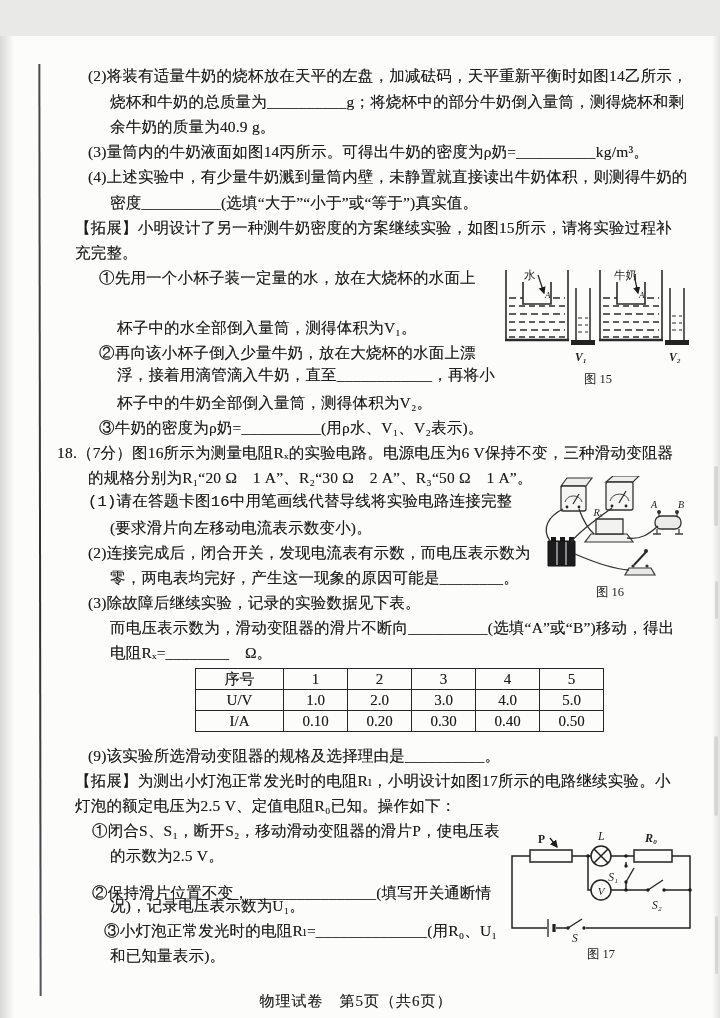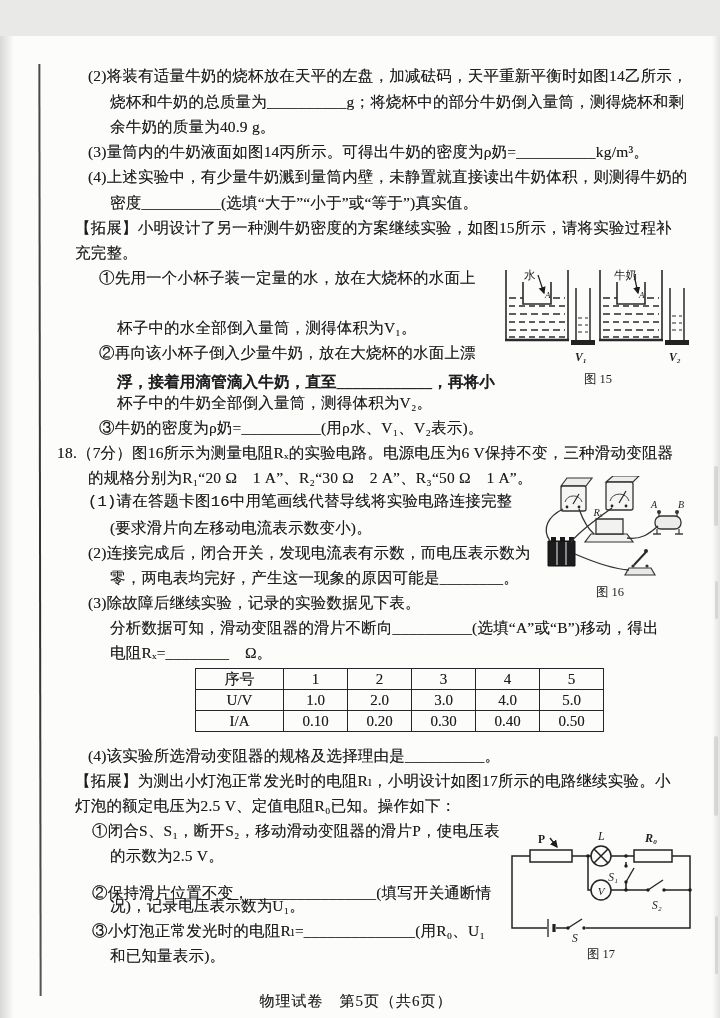--- a/index.html
+++ b/index.html
@@ -42,21 +42,21 @@
   <div class="ln" style="left:110px;top:56px;">烧杯和牛奶的总质量为__________g；将烧杯中的部分牛奶倒入量筒，测得烧杯和剩</div>
   <div class="ln" style="left:110px;top:81px;">余牛奶的质量为40.9 g。</div>
   <div class="ln" style="left:88px;top:106px;">(3)量筒内的牛奶液面如图14丙所示。可得出牛奶的密度为ρ奶=__________kg/m³。</div>
   <div class="ln" style="left:88px;top:131px;">(4)上述实验中，有少量牛奶溅到量筒内壁，未静置就直接读出牛奶体积，则测得牛奶的</div>
   <div class="ln" style="left:110px;top:157px;">密度__________(选填“大于”“小于”或“等于”)真实值。</div>
   <div class="ln" style="left:75px;top:182px;">【拓展】小明设计了另一种测牛奶密度的方案继续实验，如图15所示，请将实验过程补</div>
   <div class="ln" style="left:75px;top:207px;">充完整。</div>
   <div class="ln" style="left:99px;top:232px;">①先用一个小杯子装一定量的水，放在大烧杯的水面上</div>
   <div class="ln" style="left:117px;top:282px;">杯子中的水全部倒入量筒，测得体积为V₁。</div>
   <div class="ln" style="left:99px;top:307px;">②再向该小杯子倒入少量牛奶，放在大烧杯的水面上漂</div>
-  <div class="ln" style="left:117px;top:336px;font-weight:bold;">浮，接着用滴管滴入牛奶，直至____________，再将小</div>
+  <div class="ln" style="left:117px;top:329px;">浮，接着用滴管滴入牛奶，直至____________，再将小</div>
   <div class="ln" style="left:117px;top:357px;">杯子中的牛奶全部倒入量筒，测得体积为V₂。</div>
   <div class="ln" style="left:99px;top:382px;">③牛奶的密度为ρ奶=__________(用ρ水、V₁、V₂表示)。</div>
 
   <div class="fig" style="left:502px;top:226px;">
     <svg width="192" height="128" viewBox="0 0 192 128">
       <defs>
         <marker id="ah" markerWidth="7" markerHeight="7" refX="5" refY="3" orient="auto">
           <path d="M0,0 L6,3 L0,6 z" fill="#1d1d1f"></path>
         </marker>
       </defs>
@@ -126,21 +126,21 @@
     </svg>
   </div>
 
   <div class="ln" style="left:57px;top:407px;">18.（7分）图16所示为测量电阻Rₓ的实验电路。电源电压为6 V保持不变，三种滑动变阻器</div>
   <div class="ln" style="left:88px;top:432px;">的规格分别为R₁“20 Ω　1 A”、R₂“30 Ω　2 A”、R₃“50 Ω　1 A”。</div>
   <div class="ln" style="left:88px;top:457px;font-family:Liberation Mono, monospace;">(1)请在答题卡图16中用笔画线代替导线将实验电路连接完整</div>
   <div class="ln" style="left:110px;top:482px;">(要求滑片向左移动电流表示数变小)。</div>
   <div class="ln" style="left:88px;top:507px;">(2)连接完成后，闭合开关，发现电流表有示数，而电压表示数为</div>
   <div class="ln" style="left:110px;top:532px;">零，两电表均完好，产生这一现象的原因可能是________。</div>
   <div class="ln" style="left:88px;top:557px;">(3)除故障后继续实验，记录的实验数据见下表。</div>
-  <div class="ln" style="left:110px;top:582px;">分析数据可知，滑动变阻器的滑片不断向__________(选填“A”或“B”)移动，得出</div>
+  <div class="ln" style="left:110px;top:582px;">而电压表示数为，滑动变阻器的滑片不断向__________(选填“A”或“B”)移动，得出</div>
   <div class="ln" style="left:110px;top:607px;">电阻Rₓ=________　Ω。</div>
 
   <table class="tbl">
     <colgroup>
         <col style="width:88px">
         <col style="width:64px">
         <col style="width:64px">
         <col style="width:64px">
         <col style="width:64px">
         <col style="width:64px">
@@ -166,28 +166,28 @@
       <td class="vcell">I/A</td>
       <td>0.10</td>
       <td>0.20</td>
       <td>0.30</td>
       <td>0.40</td>
       <td>0.50</td>
     </tr>
   </tbody>
     </table>
 
-  <div class="ln" style="left:88px;top:710px;">(4)该实验所选滑动变阻器的规格及选择理由是__________。</div>
+  <div class="ln" style="left:88px;top:710px;">(9)该实验所选滑动变阻器的规格及选择理由是__________。</div>
   <div class="ln" style="left:75px;top:735px;">【拓展】为测出小灯泡正常发光时的电阻Rₗ，小明设计如图17所示的电路继续实验。小</div>
   <div class="ln" style="left:75px;top:760px;">灯泡的额定电压为2.5 V、定值电阻R₀已知。操作如下：</div>
   <div class="ln" style="left:92px;top:785px;">①闭合S、S₁，断开S₂，移动滑动变阻器的滑片P，使电压表</div>
   <div class="ln" style="left:110px;top:810px;">的示数为2.5 V。</div>
   <div class="ln" style="left:92px;top:847px;">②保持滑片位置不变，________________(填写开关通断情</div>
   <div class="ln" style="left:110px;top:860px;">况)，记录电压表示数为U₁。</div>
-  <div class="ln" style="left:92px;top:885px;">③小灯泡正常发光时的电阻Rₗ=______________(用R₀、U₁</div>
+  <div class="ln" style="left:104px;top:885px;">③小灯泡正常发光时的电阻Rₗ=______________(用R₀、U₁</div>
   <div class="ln" style="left:110px;top:910px;">和已知量表示)。</div>
 
   <div class="fig" style="left:513px;top:440px;">
     <svg width="188" height="126" viewBox="0 0 188 126">
 
       <g>
         <polygon points="48,10 54,2 79,2 73,10" fill="#ededeb" stroke="#333" stroke-width="1.2"></polygon>
         <rect x="48" y="10" width="25" height="25" rx="2" fill="#f5f5f3" stroke="#333" stroke-width="1.3"></rect>
         <path d="M52,26 A9,9 0 0 1 69,26" fill="none" stroke="#444" stroke-width="1"></path>
         <line x1="60" y1="28" x2="66" y2="18" stroke="#222" stroke-width="1.2"></line>

